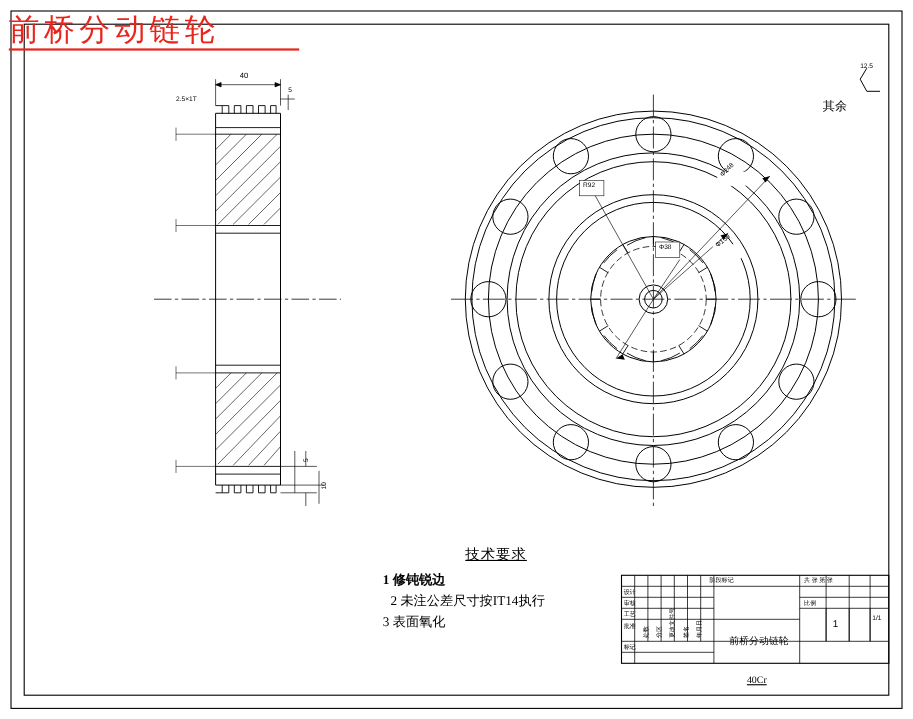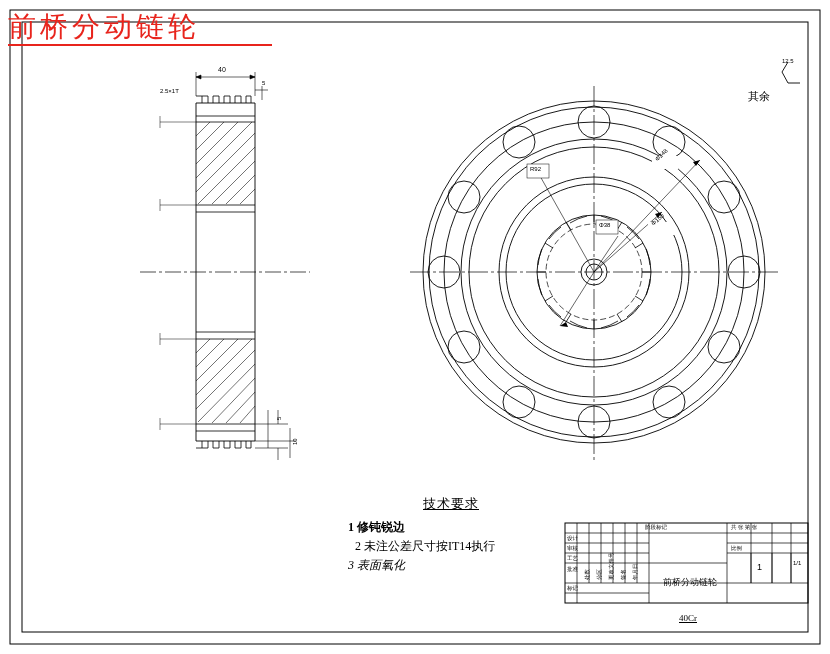--- a/index.html
+++ b/index.html
@@ -316,21 +316,21 @@
 <div class="txt tiny rot90" style="left:292px; top:445px;">10</div>
 
 <div class="txt tiny" style="left:530px; top:166px;">R92</div>
 <div class="txt tiny" style="left:599px; top:222px;">Φ38</div>
 <div class="txt tiny" style="left:650px; top:222px; transform:rotate(-40deg); transform-origin:left top;">Φ150</div>
 <div class="txt tiny" style="left:654px; top:158px; transform:rotate(-45deg); transform-origin:left top;">Φ248</div>
 
 <div class="txt tech-title" style="left:423px; top:495px;text-decoration:underline;">技术要求</div>
 <div class="txt tech-line" style="left:348px; top:519px;font-weight:bold;">1  修钝锐边</div>
 <div class="txt tech-line" style="left:344px; top:538px;margin-left:11px;">2  未注公差尺寸按IT14执行</div>
-<div class="txt tech-line" style="left:348px; top:557px;font-style:italic;">3  表面氧化</div>
+<div class="txt tech-line" style="left:348px; top:557px;">3  表面氧化</div>
 
 <div class="txt cjk-xs" style="left:645px; top:524px;">阶段标记</div>
 <div class="txt cjk-sm" style="left:663px; top:549px; font-size:9px;">前桥分动链轮</div>
 <div class="txt cjk-sm" style="left:679px; top:586px; font-size:9px;text-decoration:underline;">40Cr</div>
 <div class="txt cjk-xs" style="left:731px; top:524px;">共   张   第   张</div>
 <div class="txt cjk-xs" style="left:731px; top:545px;">比例</div>
 <div class="txt tiny7" style="left:757px; top:562px; font-size:9px;">1</div>
 <div class="txt tiny" style="left:793px; top:560px;">1/1</div>
 <div class="txt cjk-xs" style="left:567px; top:585px;">标记</div>
 <div class="txt cjk-xs rot90" style="left:584px; top:580px;">处数</div>

